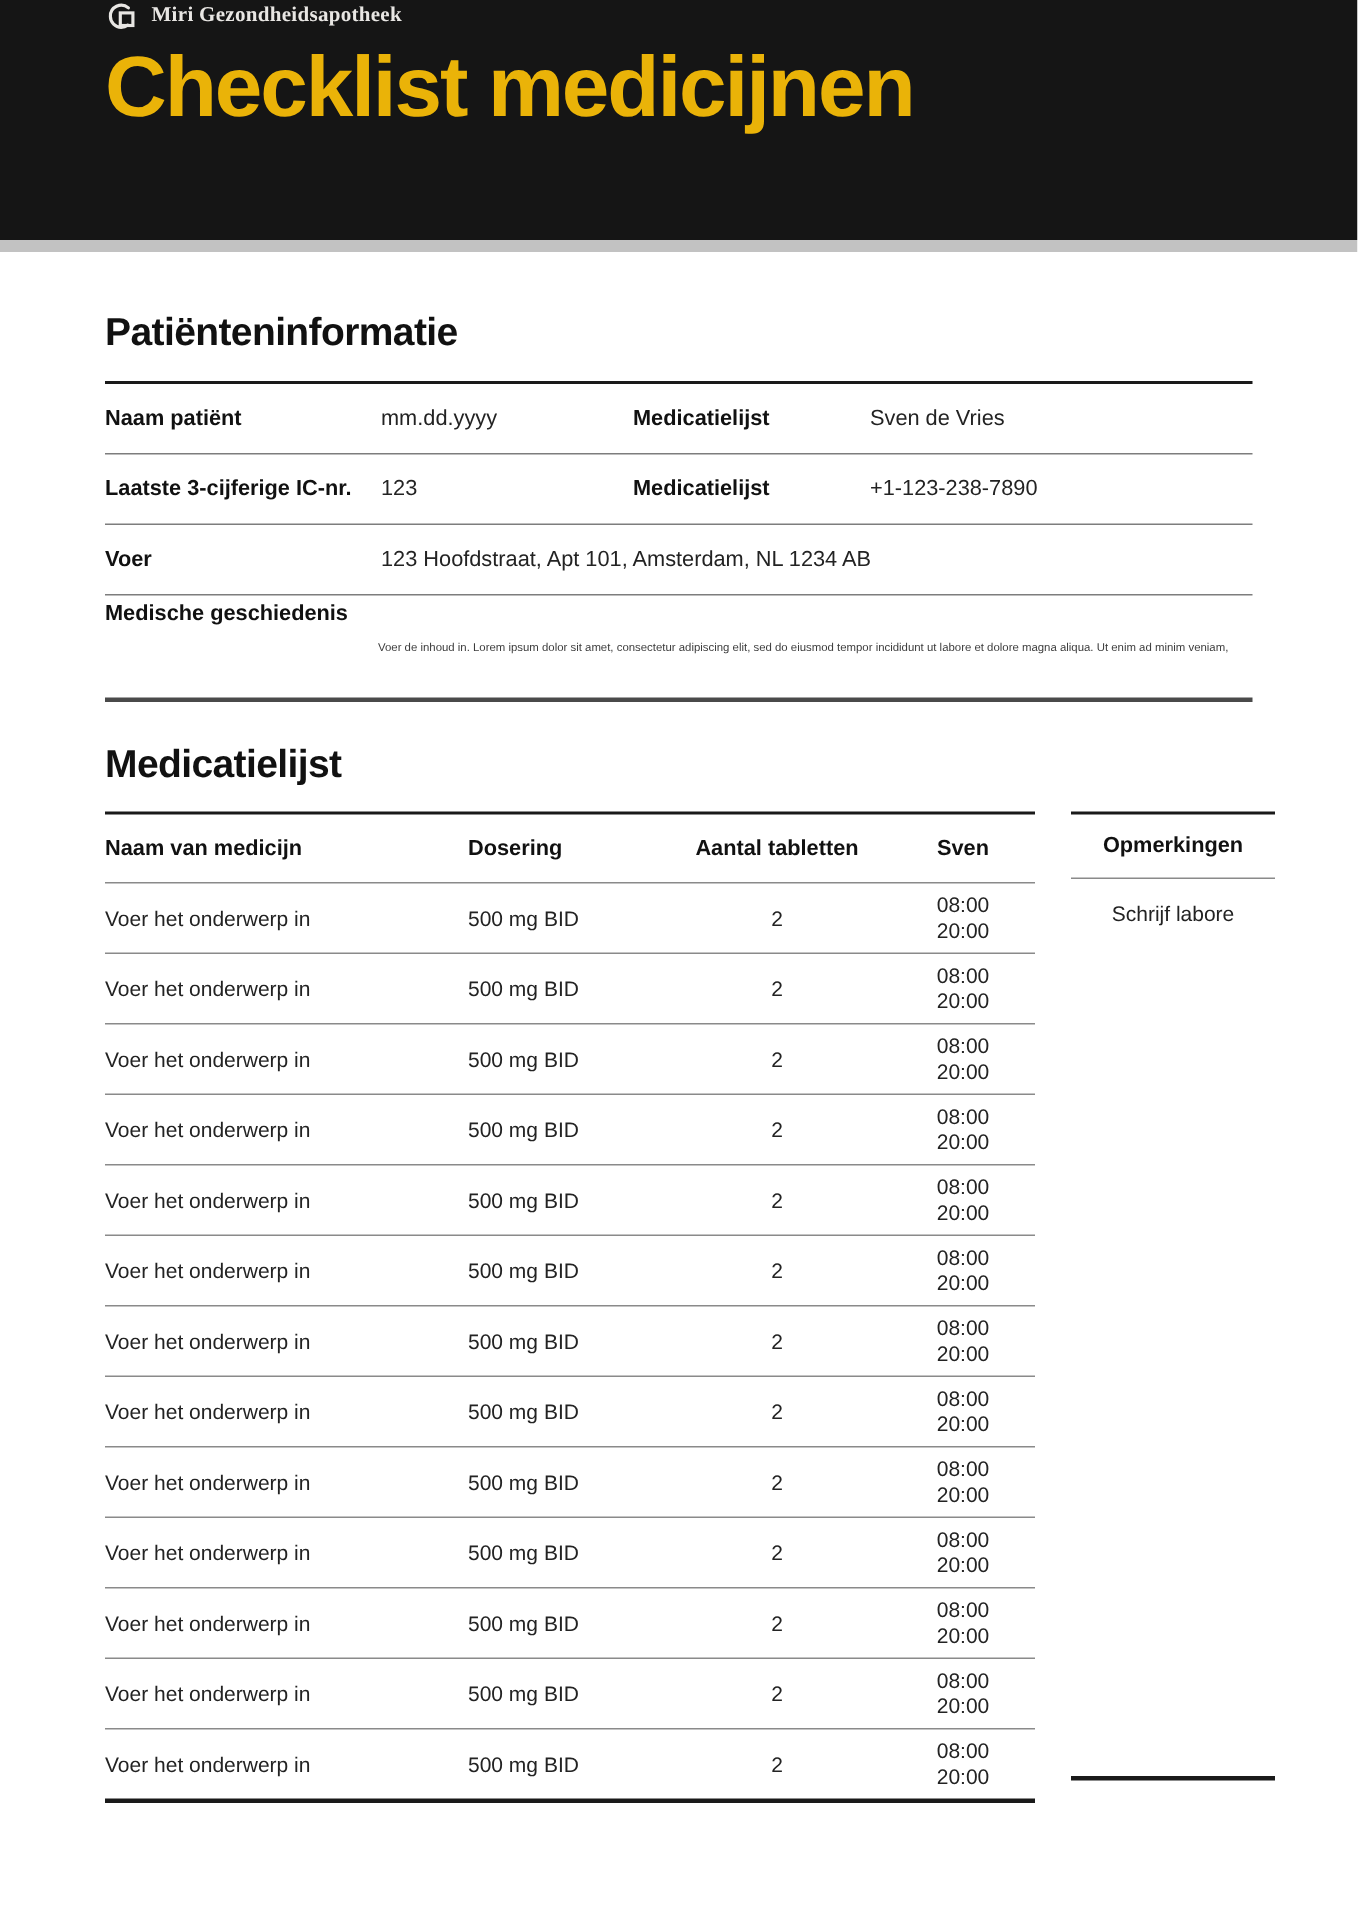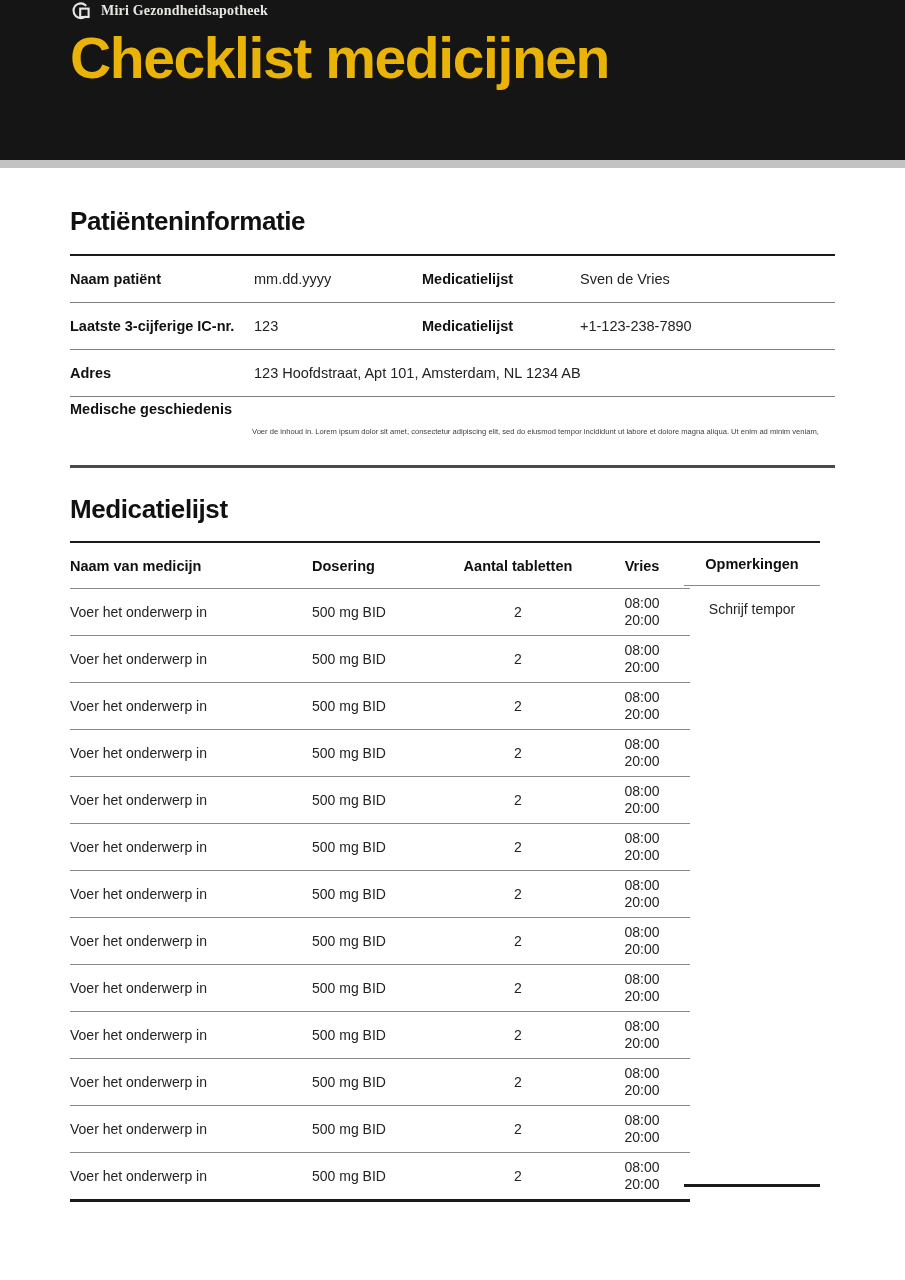--- a/index.html
+++ b/index.html
@@ -166,21 +166,21 @@
   .med-table th.mc-time { text-align: center; }
   .time-stack {
     line-height: 1.22;
     font-size: 14px;
   }
 
   
   .remarks-col {
     position: absolute;
     top: 0;
-    left: 614px;
+    left: 644px;
     width: 136px;
   }
   .remarks-head {
     height: 45px;
     box-sizing: border-box;
     border-top: 2.5px solid #1a1a1a;
     border-bottom: 1px solid #8a8a8a;
     display: flex;
     align-items: center;
     justify-content: center;
@@ -229,21 +229,21 @@
         <td class="c-lbl2"><span class="info-lbl">Medicatielijst</span></td>
         <td class="c-val2"><span class="info-val">Sven de Vries</span></td>
       </tr>
       <tr>
         <td class="c-lbl1"><span class="info-lbl">Laatste 3-cijferige IC-nr.</span></td>
         <td class="c-val1"><span class="info-val">123</span></td>
         <td class="c-lbl2"><span class="info-lbl">Medicatielijst</span></td>
         <td class="c-val2"><span class="info-val">+1-123-238-7890</span></td>
       </tr>
       <tr>
-        <td class="c-lbl1"><span class="info-lbl">Adres</span></td>
+        <td class="c-lbl1"><span class="info-lbl">Voer</span></td>
         <td colspan="3"><span class="info-val">123 Hoofdstraat, Apt 101, Amsterdam, NL 1234 AB</span></td>
       </tr>
       <tr class="hist-row">
         <td colspan="4" class="hist-cell">
           <div class="hist-lbl">Medische geschiedenis</div>
           <div class="hist-body">Voer de inhoud in. Lorem ipsum dolor sit amet, consectetur adipiscing elit, sed do eiusmod tempor incididunt ut labore et dolore magna aliqua. Ut enim ad minim veniam,</div>
         </td>
       </tr>
     </tbody>
   </table>
@@ -252,21 +252,21 @@
 
   <div class="section-title meds">Medicatielijst</div>
 
   <div class="med-wrap">
     <table class="med-table">
       <thead>
         <tr>
           <th class="mc-name">Naam van medicijn</th>
           <th class="mc-dose">Dosering</th>
           <th class="mc-cnt">Aantal tabletten</th>
-          <th class="mc-time">Vries</th>
+          <th class="mc-time">Sven</th>
         </tr>
       </thead>
       <tbody id="med-body">
           <tr>
             <td class="mc-name"><span>Voer het onderwerp in</span></td>
             <td class="mc-dose"><span>500 mg BID</span></td>
             <td class="mc-cnt"><span>2</span></td>
             <td class="mc-time">
               <div class="time-stack">
                 <div>08:00</div>
@@ -405,21 +405,21 @@
                 <div>20:00</div>
               </div>
             </td>
           </tr>
         </tbody>
     </table>
 
     <div class="remarks-col">
       <div class="remarks-head">Opmerkingen</div>
       <div id="remarks-body">
-          <div class="remarks-cell">Schrijf tempor</div>
+          <div class="remarks-cell">Schrijf labore</div>
           <div class="remarks-cell"></div>
           <div class="remarks-cell"></div>
           <div class="remarks-cell"></div>
           <div class="remarks-cell"></div>
           <div class="remarks-cell"></div>
           <div class="remarks-cell"></div>
           <div class="remarks-cell"></div>
           <div class="remarks-cell"></div>
           <div class="remarks-cell"></div>
           <div class="remarks-cell"></div>

